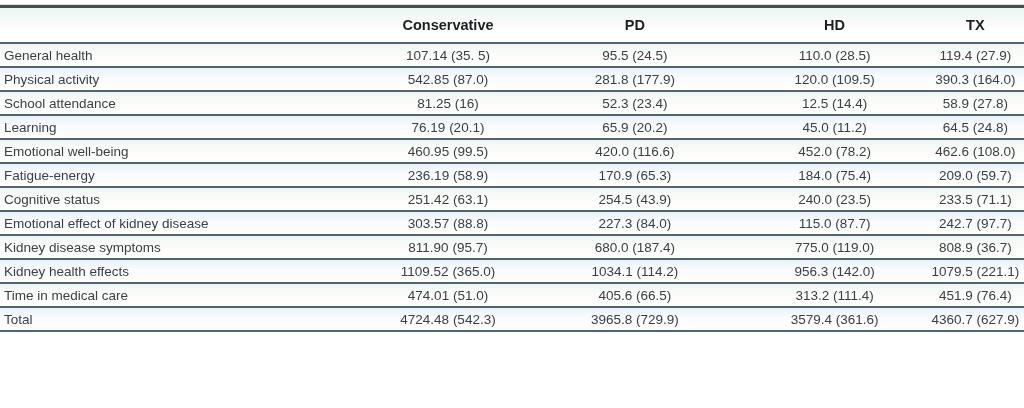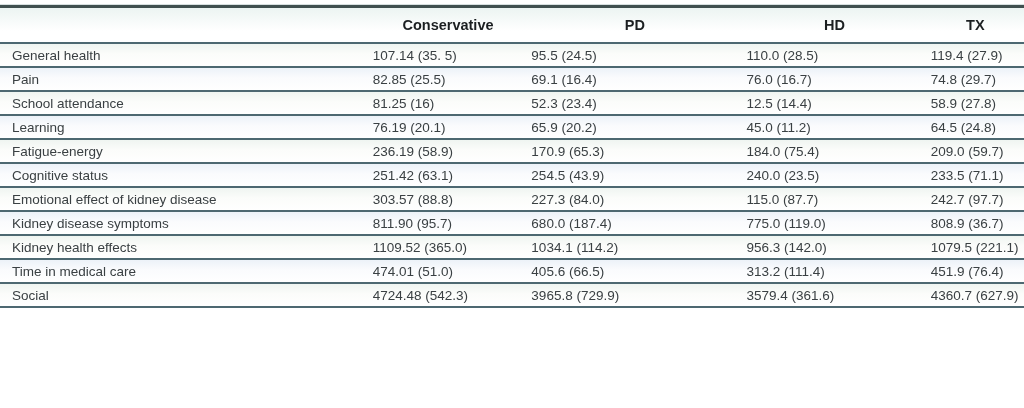--- a/index.html
+++ b/index.html
@@ -49,22 +49,22 @@
 
   tbody td {
     height: 22px;
     padding: 0 4px;
     font-size: 13.5px;
     color: #3a4043;
     vertical-align: middle;
     border-bottom: 2px solid #4d6871;
     white-space: nowrap;
   }
-  td.label { text-align: left; padding-left: 12px; }
-  td.val   { }
+  td.label { text-align: left; padding-left: 4px; }
+  td.val   { text-align: center; }
 </style>
 </head>
 <body>
 
 <div class="page">
   <div class="top-rule"></div>
 
   <table class="outcomes">
     <colgroup>
       <col class="c-label">
@@ -84,39 +84,46 @@
     </thead>
     <tbody>
       <tr class="data-row">
         <td class="label">General health</td>
         <td class="val">107.14 (35. 5)</td>
         <td class="val">95.5 (24.5)</td>
         <td class="val">110.0 (28.5)</td>
         <td class="val">119.4 (27.9)</td>
       </tr>
       <tr class="data-row">
-        <td class="label">Pain</td>
-        <td class="val">82.85 (25.5)</td>
-        <td class="val">69.1 (16.4)</td>
-        <td class="val">76.0 (16.7)</td>
-        <td class="val">74.8 (29.7)</td>
+        <td class="label">Physical activity</td>
+        <td class="val">542.85 (87.0)</td>
+        <td class="val">281.8 (177.9)</td>
+        <td class="val">120.0 (109.5)</td>
+        <td class="val">390.3 (164.0)</td>
       </tr>
       <tr class="data-row">
         <td class="label">School attendance</td>
         <td class="val">81.25 (16)</td>
         <td class="val">52.3 (23.4)</td>
         <td class="val">12.5 (14.4)</td>
         <td class="val">58.9 (27.8)</td>
       </tr>
       <tr class="data-row">
         <td class="label">Learning</td>
         <td class="val">76.19 (20.1)</td>
         <td class="val">65.9 (20.2)</td>
         <td class="val">45.0 (11.2)</td>
         <td class="val">64.5 (24.8)</td>
+      </tr>
+      <tr class="data-row">
+        <td class="label">Emotional well-being</td>
+        <td class="val">460.95 (99.5)</td>
+        <td class="val">420.0 (116.6)</td>
+        <td class="val">452.0 (78.2)</td>
+        <td class="val">462.6 (108.0)</td>
       </tr>
       <tr class="data-row">
         <td class="label">Fatigue-energy</td>
         <td class="val">236.19 (58.9)</td>
         <td class="val">170.9 (65.3)</td>
         <td class="val">184.0 (75.4)</td>
         <td class="val">209.0 (59.7)</td>
       </tr>
       <tr class="data-row">
         <td class="label">Cognitive status</td>
@@ -147,21 +154,21 @@
         <td class="val">1079.5 (221.1)</td>
       </tr>
       <tr class="data-row">
         <td class="label">Time in medical care</td>
         <td class="val">474.01 (51.0)</td>
         <td class="val">405.6 (66.5)</td>
         <td class="val">313.2 (111.4)</td>
         <td class="val">451.9 (76.4)</td>
       </tr>
       <tr class="data-row">
-        <td class="label">Social</td>
+        <td class="label">Total</td>
         <td class="val">4724.48 (542.3)</td>
         <td class="val">3965.8 (729.9)</td>
         <td class="val">3579.4 (361.6)</td>
         <td class="val">4360.7 (627.9)</td>
       </tr>
     </tbody>
   </table>
 </div>
 
 </body></html>

